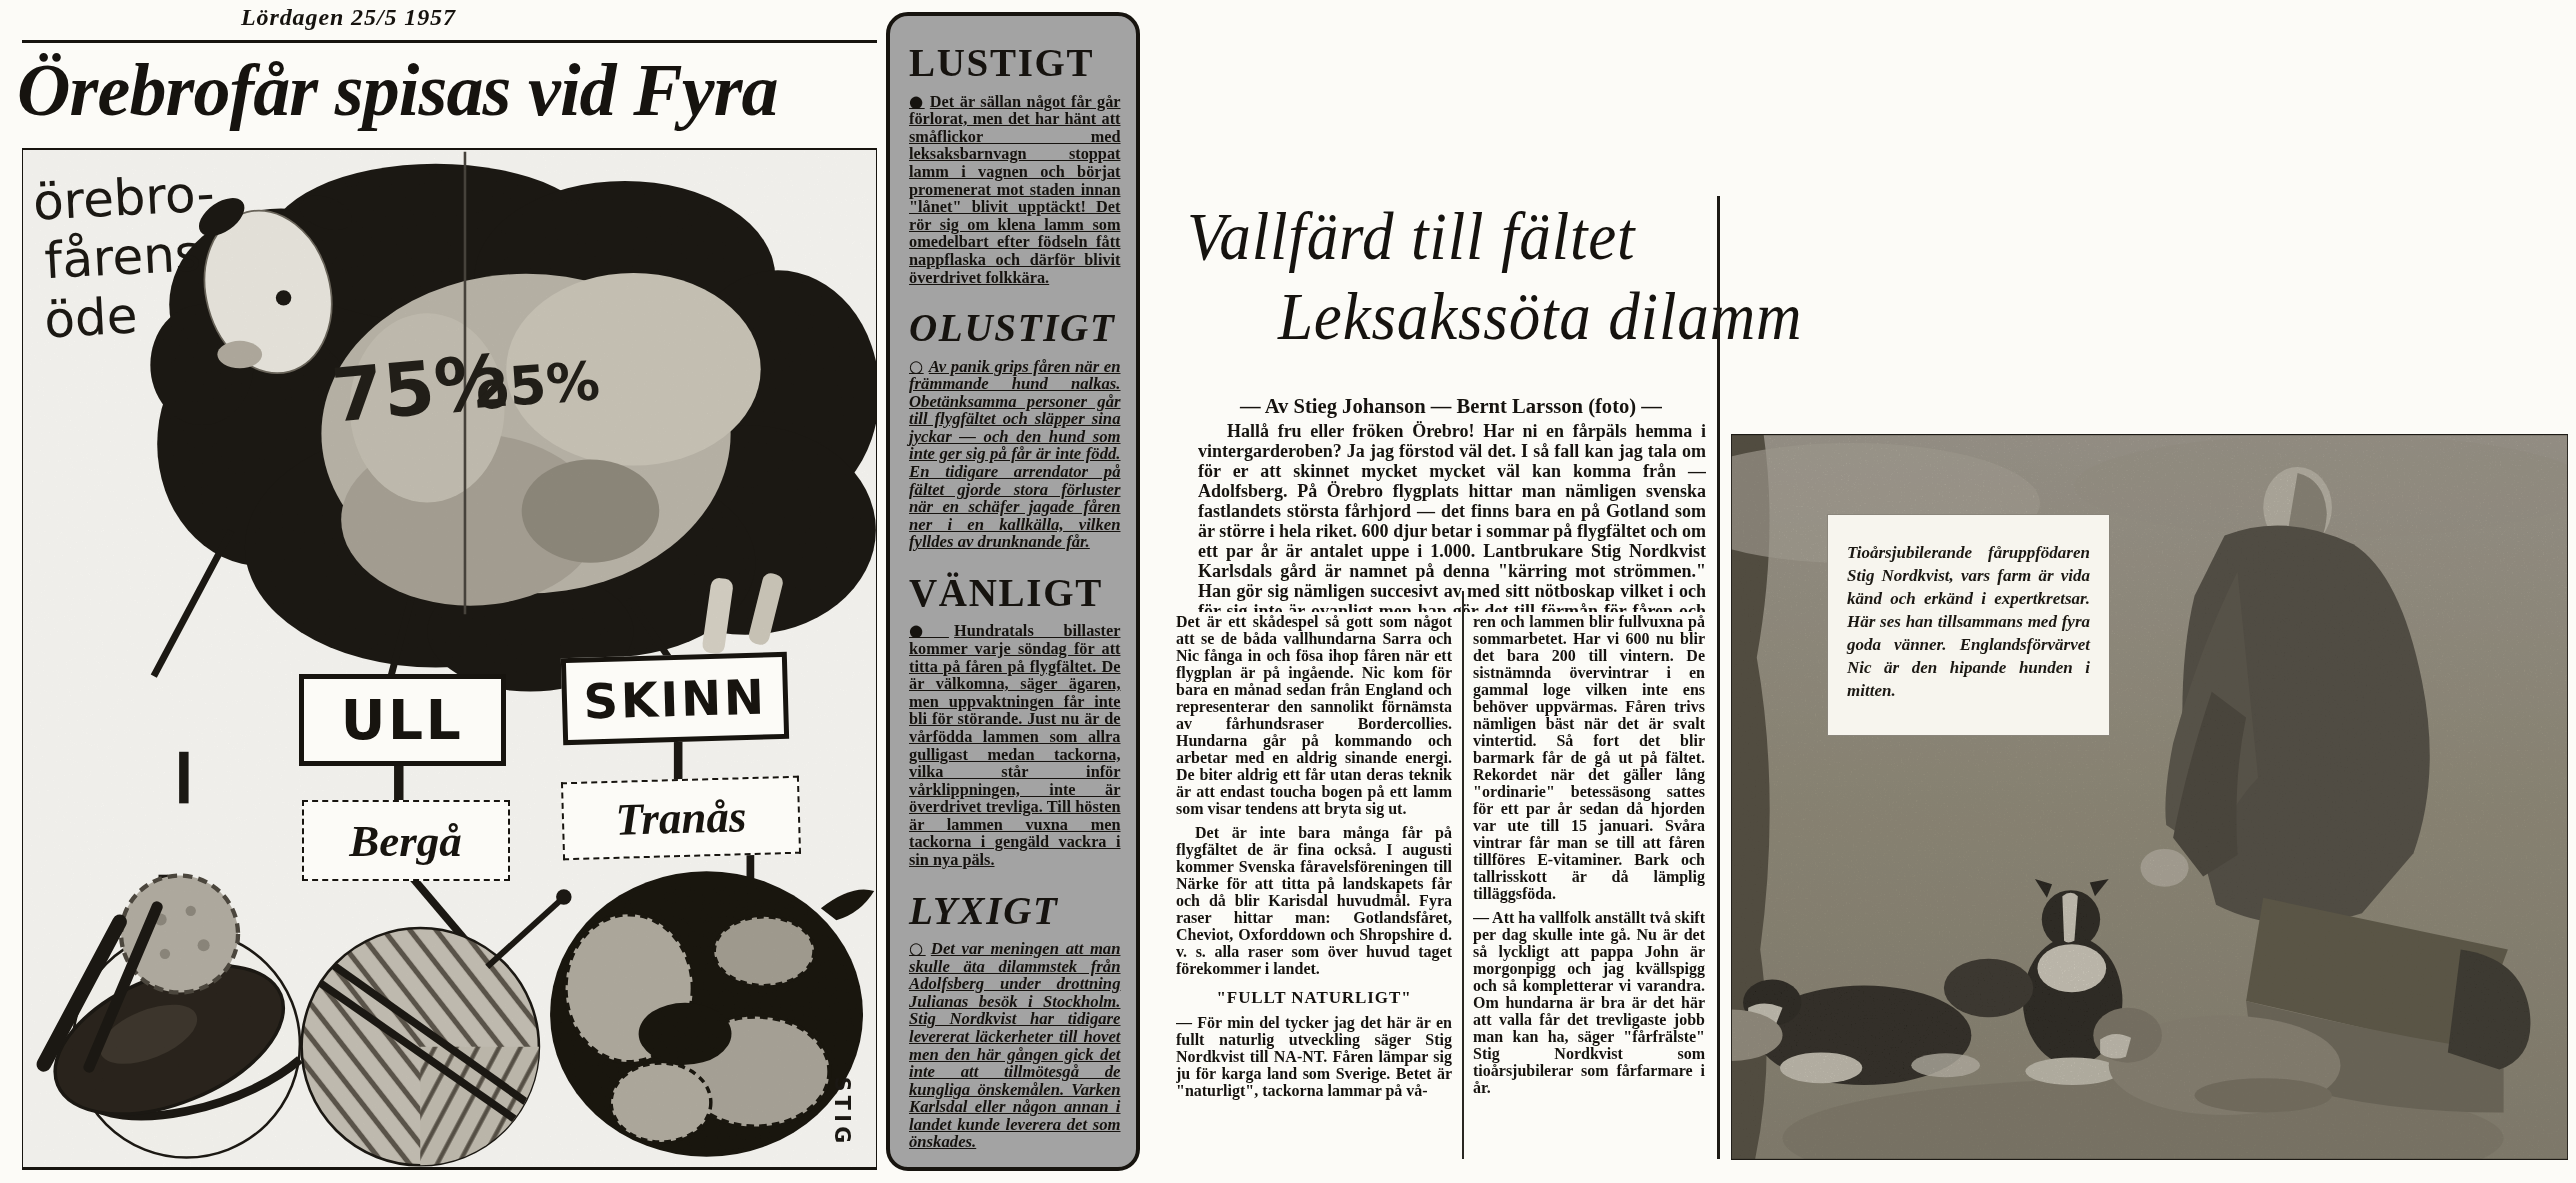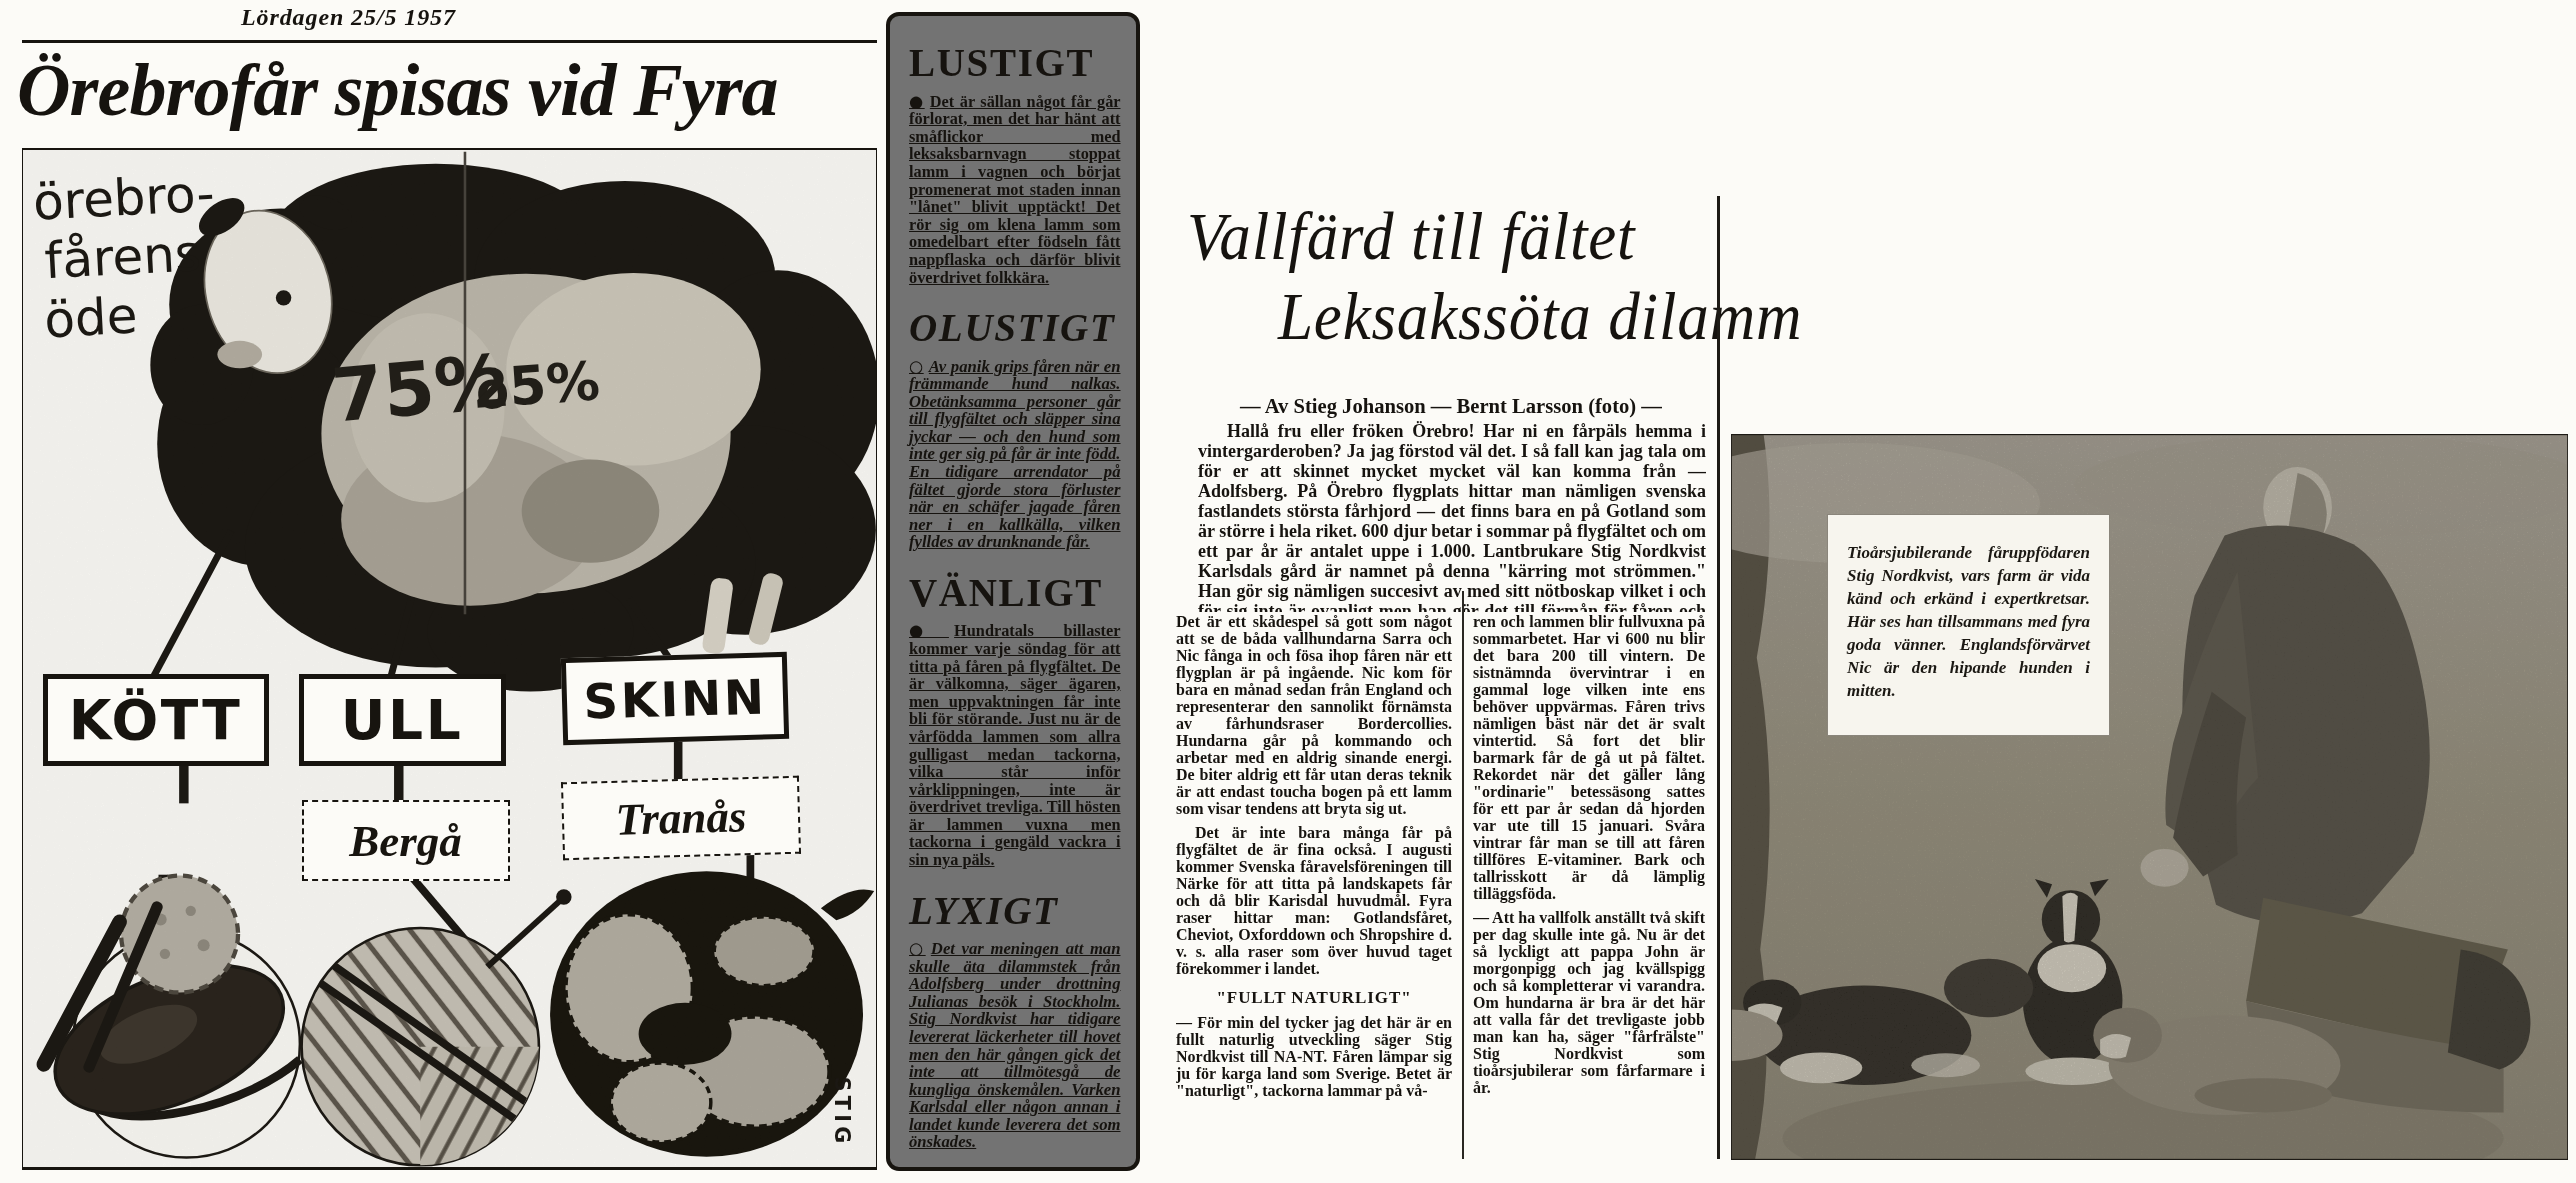--- a/index.html
+++ b/index.html
@@ -27,21 +27,21 @@
   #sign-ull{left:276px;top:524px;width:197px;height:82px;font-size:55px;}
   #sign-skinn{left:539px;top:505px;width:216px;height:77px;font-size:48px;transform:rotate(-1.6deg);}
   .place{position:absolute;background:#fcfbf7;border:2.6px dashed #17140f;display:flex;align-items:center;justify-content:center;
          font:italic 700 45px "Liberation Serif",serif;color:#17140f;}
   #place-ormesta{left:21.5px;top:650px;width:230px;height:77px;}
   #place-berga{left:279px;top:650px;width:204px;height:77px;}
   #place-tranas{left:539px;top:629px;width:234px;height:74px;transform:rotate(-1.6deg);}
 
   
   .notes{position:absolute;left:886px;top:12px;width:254px;height:1159px;box-sizing:border-box;
-         border:4.3px solid #17140f;border-radius:13px;padding:24px 15.5px 15.5px 19px;overflow:hidden;background:#737373;}
+         border:4.3px solid #17140f;border-radius:22px;padding:24px 15.5px 15.5px 19px;overflow:hidden;background:#a3a3a3;}
   .notes h2{margin:22px 0 10.3px;font:700 39px/1 "Liberation Serif",serif;letter-spacing:1.7px;}
   .notes h2:first-child{margin-top:3.4px;}
   .notes h2.it{font-style:italic;}
   .note-text{margin:0;font:700 16.3px/17.6px "Liberation Serif",serif;text-align:justify;text-decoration:underline;}
   .note-text.it{font-style:italic;font-size:16.7px;}
   .bullet{font-family:"DejaVu Sans",sans-serif;font-size:16.3px;margin-right:5.2px;}
 
   
   .art-h1{position:absolute;left:1187px;top:203px;font:italic 400 67px/1 "Liberation Serif",serif;
           letter-spacing:0.9px;white-space:nowrap;transform:scaleX(.94);transform-origin:left top;}
@@ -185,21 +185,20 @@
 
       <rect width="992" height="1183" filter="url(#panelnoise)" opacity="0.07"></rect>
     </svg>
 
     <div class="hand">
       <div>örebro-</div>
       <div class="l2">fårens</div>
       <div class="l3">öde</div>
     </div>
 
-    <div class="sign" id="sign-kott">KÖTT</div>
     <div class="sign" id="sign-ull">ULL</div>
     <div class="sign" id="sign-skinn">SKINN</div>
     <div class="place" id="place-berga">Bergå</div>
     <div class="place" id="place-tranas">Tranås</div>
   </div>
 
   <div class="notes">
     <h2>LUSTIGT</h2>
     <p class="note-text"><span class="bullet">●</span><span>Det är sällan något får går förlorat, men det har hänt att småflickor med leksaksbarnvagn stoppat lamm i vagnen och börjat promenerat mot staden innan "lånet" blivit upptäckt! Det rör sig om klena lamm som omedelbart efter födseln fått nappflaska och därför blivit överdrivet folkkära.</span></p>
 

